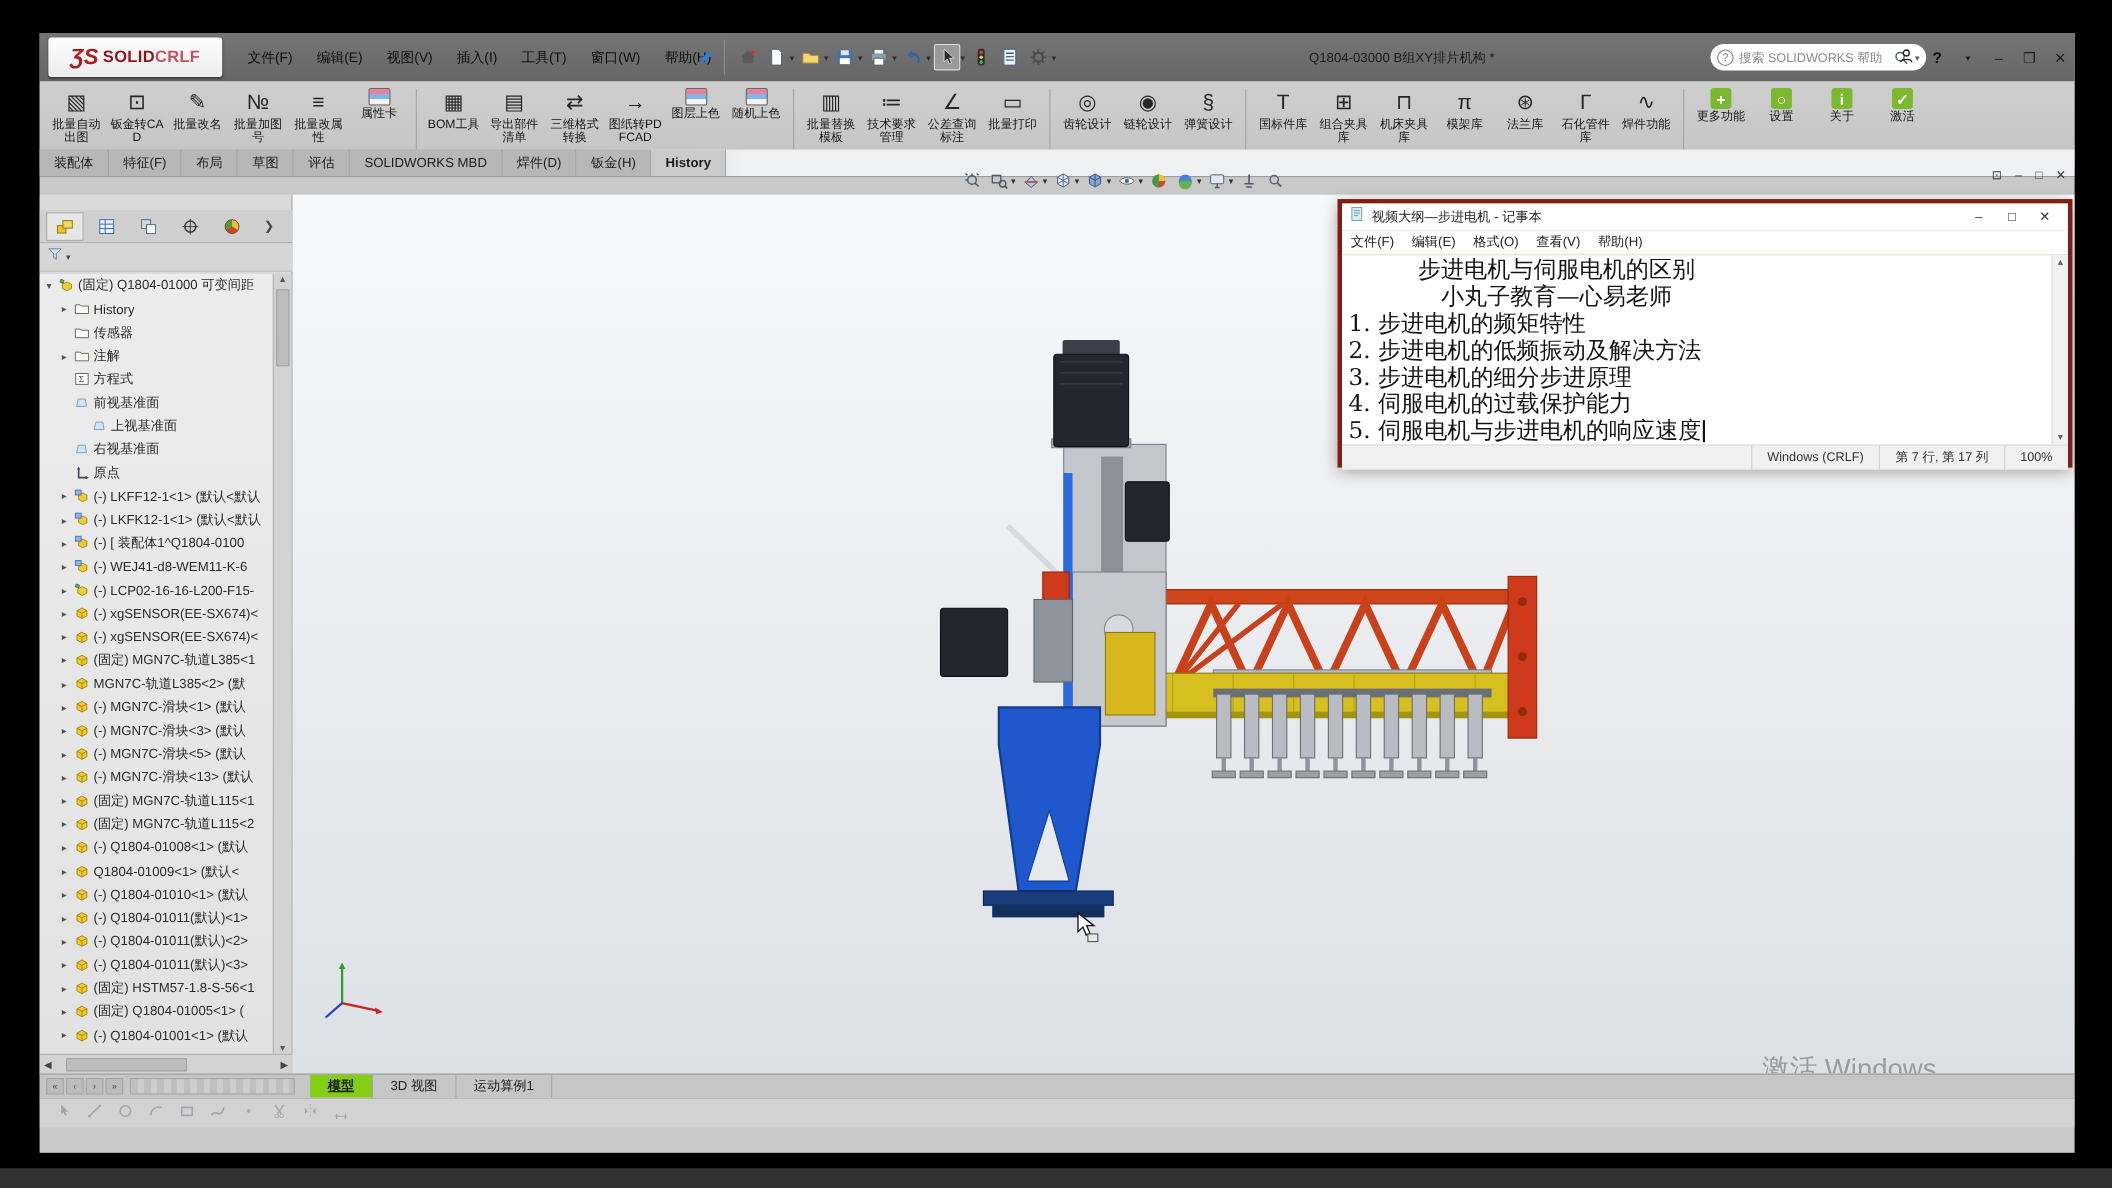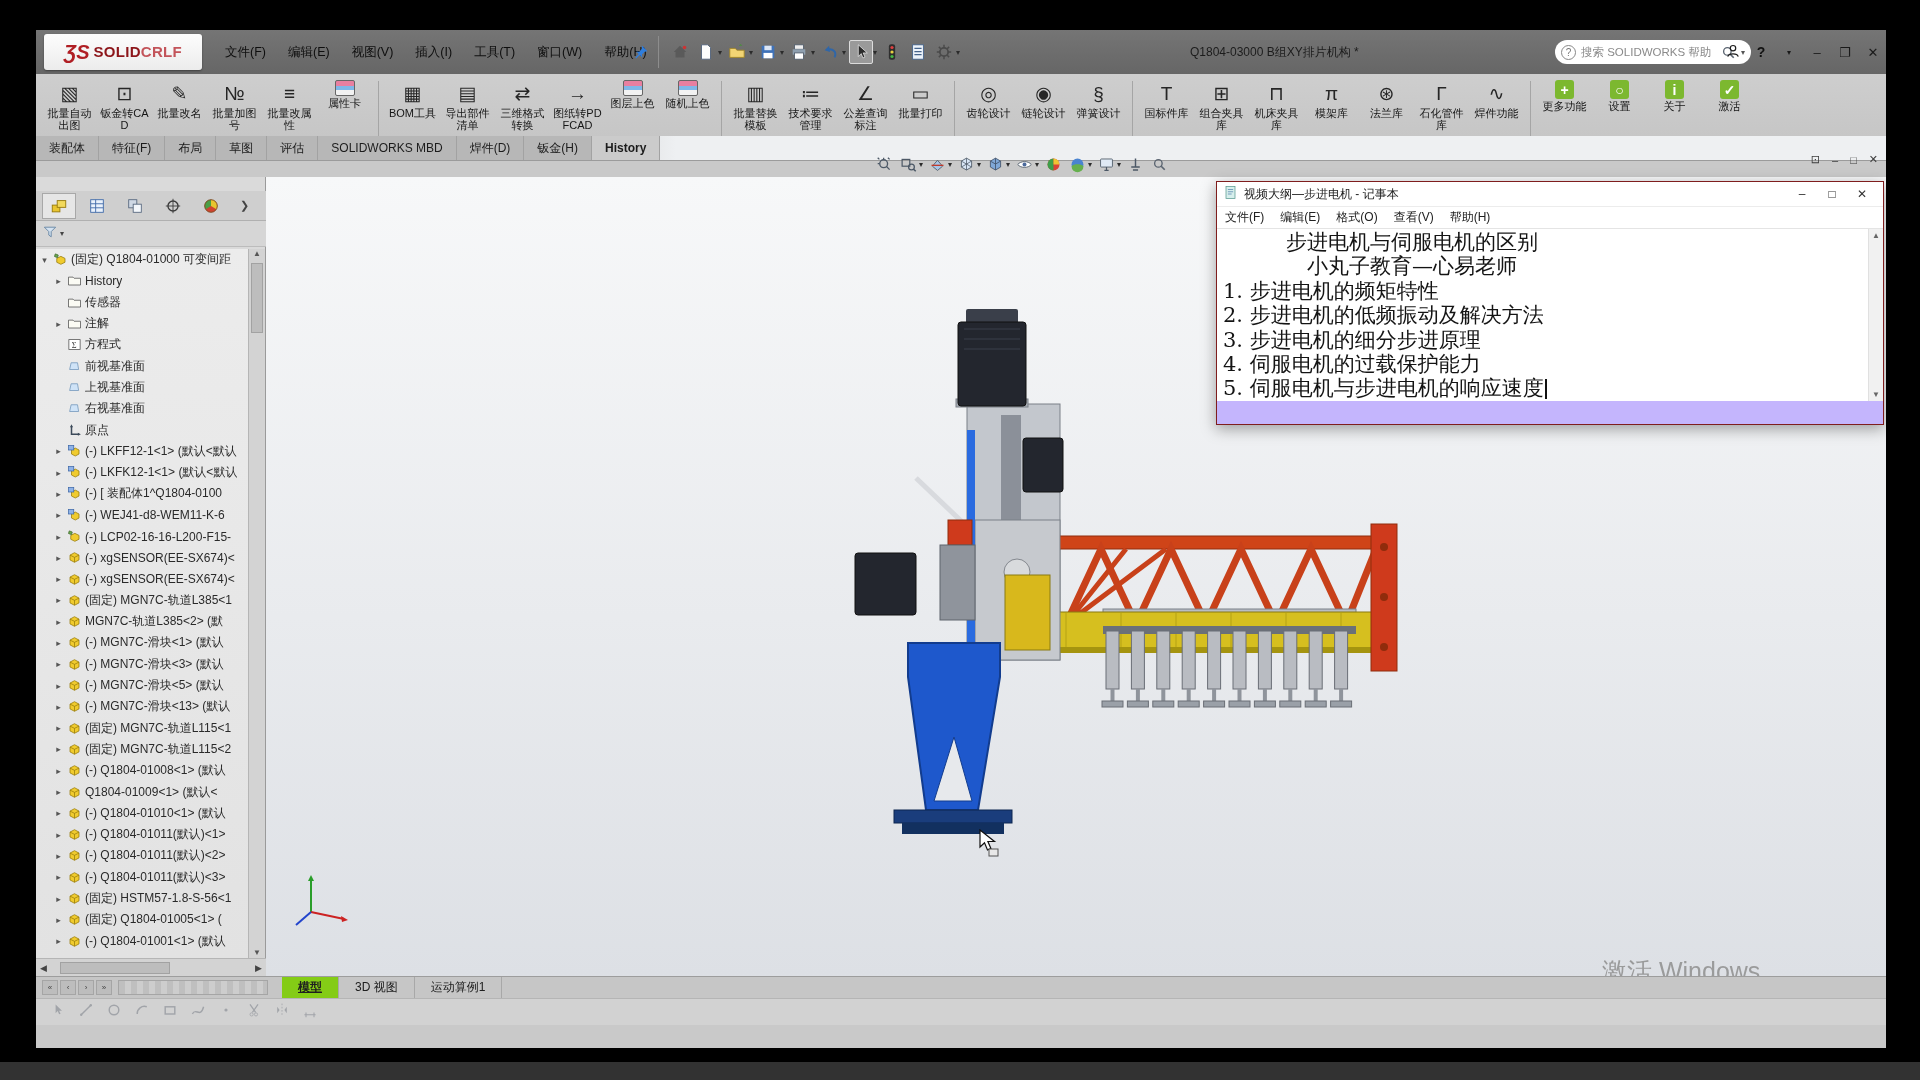--- a/index.html
+++ b/index.html
@@ -69,21 +69,21 @@
   .vthumb{position:absolute;left:2px;top:14px;width:12px;height:70px;background:#bdbdbd;border:1px solid #a2a2a2;}
   .hscroll{position:absolute;left:0;top:781px;width:230px;height:18px;background:#d3d3d3;border-top:1px solid #b5b5b5;display:flex;align-items:center;justify-content:space-between;padding:0 4px;font-size:9px;color:#444;}
   .hthumb{width:110px;height:12px;background:#bdbdbd;border:1px solid #a2a2a2;margin-right:72px;}
 
   
   .viewport{position:absolute;left:230px;top:147px;width:1620px;height:799px;background:linear-gradient(#f7f8f9,#e9ebee 55%,#dde0e5);overflow:hidden;}
   .watermark{position:absolute;left:1336px;top:778px;font-size:25px;color:#8f8f8f;opacity:.85;}
   .cursor{position:absolute;left:712px;top:652px;}
 
   
-  .notepad{position:absolute;left:1180px;top:151px;width:668px;height:244px;background:#c4b5fd;border:1px solid #7f1d1d;box-shadow:0 4px 14px rgba(0,0,0,.35);}
+  .notepad{position:absolute;left:1180px;top:151px;width:668px;height:244px;background:#eab308;border:4px solid #7f1d1d;box-shadow:0 4px 14px rgba(0,0,0,.35);}
   .np-title{height:25px;background:#fff;display:flex;align-items:center;padding:0 6px;border-bottom:1px solid #ececec;}
   .np-title .t{font-size:12px;color:#222;margin-left:6px;flex:1;}
   .np-btn{width:30px;text-align:center;font-size:12px;color:#333;}
   .np-menu{height:22px;display:flex;align-items:center;background:#fff;border-bottom:1px solid #e4e4e4;}
   .np-mi{font-size:12px;color:#222;padding:0 8px;}
   .np-body{position:relative;height:172px;background:#fff;}
   .np-content{position:absolute;left:0;top:0;right:15px;bottom:0;padding:1px 0 0 6px;font-family:"DejaVu Serif",serif;font-size:21px;line-height:24.4px;color:#141414;white-space:pre;overflow:hidden;}
   .np-caret{position:absolute;width:1.5px;height:20px;background:#111;}
   .np-scroll{position:absolute;right:0;top:0;width:15px;bottom:0;background:#f1f1f1;border-left:1px solid #e0e0e0;display:flex;flex-direction:column;justify-content:space-between;align-items:center;font-size:8px;color:#666;padding:2px 0;}
   .np-status{height:23px;background:#f0f0f0;border-top:1px solid #d6d6d6;display:flex;align-items:center;justify-content:flex-end;font-size:11.5px;color:#333;}
@@ -593,21 +593,21 @@
         </div>
         <div class="trow" style="padding-left: 16px;">
           <span class="tarrow"></span>
           <span class="ticon">
             <svg width="15" height="15" viewBox="0 0 20 20">
               <path d="M5.5 5h8.5l1.5 9H3.5z" fill="#cfe3f7" stroke="#6e93b8"></path>
             </svg>
           </span>
           <span class="tlabel">前视基准面</span>
         </div>
-        <div class="trow" style="padding-left: 16px;">
+        <div class="trow" style="padding-left: 32px;">
           <span class="tarrow"></span>
           <span class="ticon">
             <svg width="15" height="15" viewBox="0 0 20 20">
               <path d="M5.5 5h8.5l1.5 9H3.5z" fill="#cfe3f7" stroke="#6e93b8"></path>
             </svg>
           </span>
           <span class="tlabel">上视基准面</span>
         </div>
         <div class="trow" style="padding-left: 16px;">
           <span class="tarrow"></span>
@@ -988,20 +988,25 @@
 2. 步进电机的低频振动及解决方法
 3. 步进电机的细分步进原理
 4. 伺服电机的过载保护能力
 5. 伺服电机与步进电机的响应速度</div>
       <div class="np-caret" id="np-caret" style="left: 328px; top: 150.4px;"></div>
       <div class="np-scroll">
           <span>▲</span>
           <span>▼</span>
         </div>
     </div>
+    <div class="np-status">
+        <span class="np-cell">Windows (CRLF)</span>
+        <span class="np-cell">第 7 行, 第 17 列</span>
+        <span class="np-cell">100%</span>
+      </div>
   </div>
 
   <div class="bottombar">
     <div class="bnav">
         <span>«</span>
         <span>‹</span>
         <span>›</span>
         <span>»</span>
       </div>
     <div class="bbox"></div>

